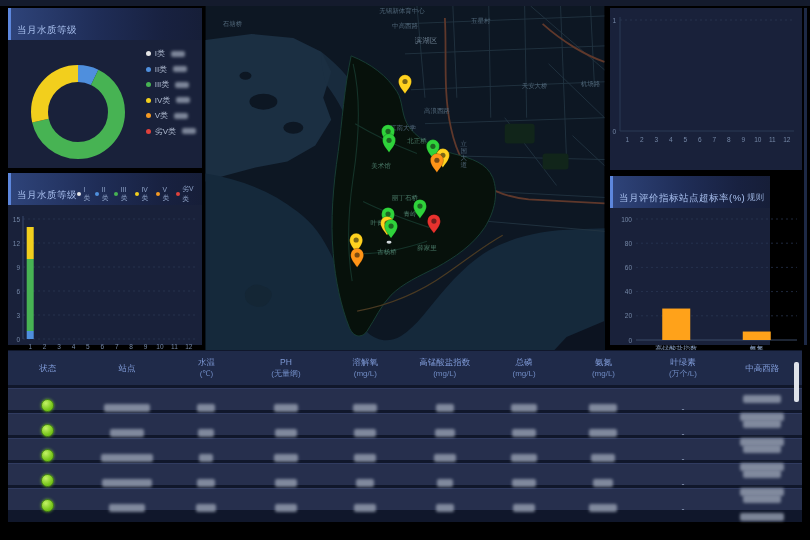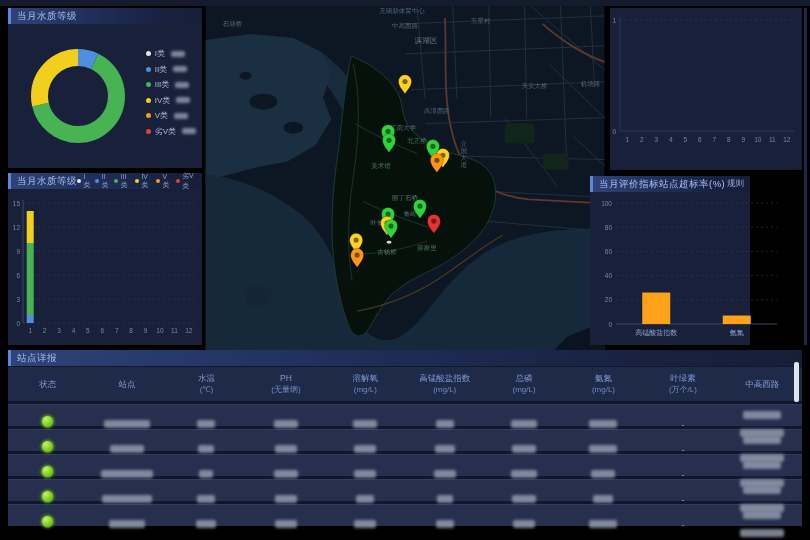--- a/index.html
+++ b/index.html
@@ -1,20 +1,20 @@
 <!DOCTYPE html>
 <html><head>
 <meta charset="utf-8">
 <style>
   html,body{margin:0;padding:0;background:#000;}
   .stage{position:relative;width:810px;height:540px;background:#000;font-family:"Liberation Sans",sans-serif;overflow:hidden;}
   .topstrip{position:absolute;left:0;top:0;width:810px;height:6px;background:#141b2d;}
   .rightstrip{position:absolute;left:804px;top:8px;width:3px;height:337px;background:#1d2946;}
   .panel{position:absolute;background:#19213a;box-sizing:border-box;}
-  .titlebar{height:16px;background:linear-gradient(90deg,#2e4379,#1f2d57 45%,#182140 80%,#161e38);border-left:3px solid #5d87dd;display:flex;align-items:center;padding:0 6px;box-sizing:border-box;}
+  .titlebar{height:16px;background:linear-gradient(90deg,#2e4379,#1f2d57 45%,#182140 80%,#161e38);border-left:3px solid #5d87dd;display:flex;align-items:flex-start;padding:16px 6px;box-sizing:border-box;}
   .titlebar .t{font-size:9.5px;color:#a9c0ef;letter-spacing:.5px;white-space:nowrap;}
   .corner{margin-left:auto;font-size:8.5px;color:#93a9d4;}
   svg{display:block;}
   
   .lg-col{position:absolute;right:4px;top:40px;display:flex;flex-direction:column;gap:4.5px;}
   .lg-item{display:flex;align-items:center;gap:4px;height:11px;}
   .lg-dot{width:5px;height:5px;border-radius:50%;display:inline-block;flex:none;}
   .lg-lb{font-size:8px;color:#aeb9cf;}
   .lg-row{margin-left:auto;display:flex;gap:5px;align-items:center;}
   .lg-row .lg-item{height:10px;gap:2.5px;}
@@ -287,21 +287,21 @@
         <text x="89.75" y="134" text-anchor="middle" font-size="6.5" fill="#7487a6" font-family="&quot;Liberation Sans&quot;,sans-serif">6</text>
         <text x="104.25" y="134" text-anchor="middle" font-size="6.5" fill="#7487a6" font-family="&quot;Liberation Sans&quot;,sans-serif">7</text>
         <text x="118.75" y="134" text-anchor="middle" font-size="6.5" fill="#7487a6" font-family="&quot;Liberation Sans&quot;,sans-serif">8</text>
         <text x="133.25" y="134" text-anchor="middle" font-size="6.5" fill="#7487a6" font-family="&quot;Liberation Sans&quot;,sans-serif">9</text>
         <text x="147.75" y="134" text-anchor="middle" font-size="6.5" fill="#7487a6" font-family="&quot;Liberation Sans&quot;,sans-serif">10</text>
         <text x="162.25" y="134" text-anchor="middle" font-size="6.5" fill="#7487a6" font-family="&quot;Liberation Sans&quot;,sans-serif">11</text>
         <text x="176.75" y="134" text-anchor="middle" font-size="6.5" fill="#7487a6" font-family="&quot;Liberation Sans&quot;,sans-serif">12</text>
       </svg>
   </div>
 
-  <div class="panel" id="p-d" style="left:590px;top:176px;width:160px;height:169px;">
+  <div class="panel" id="p-d" style="left:610px;top:176px;width:160px;height:169px;">
     <div class="titlebar">
       <span class="t">当月评价指标站点超标率(%)</span>
       <span class="corner">规则</span>
     </div>
     <svg id="rate-svg" width="192" height="153">
         <text x="22" y="134.5" text-anchor="end" font-size="6.5" fill="#7487a6" font-family="&quot;Liberation Sans&quot;,sans-serif">0</text>
         <line x1="26" y1="107.8" x2="187" y2="107.8" stroke="#2b3a57" stroke-width="0.7" stroke-dasharray="2 3"></line>
         <text x="22" y="110.3" text-anchor="end" font-size="6.5" fill="#7487a6" font-family="&quot;Liberation Sans&quot;,sans-serif">20</text>
         <line x1="26" y1="83.6" x2="187" y2="83.6" stroke="#2b3a57" stroke-width="0.7" stroke-dasharray="2 3"></line>
         <text x="22" y="86.1" text-anchor="end" font-size="6.5" fill="#7487a6" font-family="&quot;Liberation Sans&quot;,sans-serif">40</text>
@@ -313,23 +313,20 @@
         <text x="22" y="13.5" text-anchor="end" font-size="6.5" fill="#7487a6" font-family="&quot;Liberation Sans&quot;,sans-serif">100</text>
         <line x1="26" y1="132" x2="187" y2="132" stroke="#3a4a66" stroke-width="1"></line>
         <rect x="52.25" y="100.53999999999999" width="28" height="31.46" fill="#ffa21a"></rect>
         <text x="66.25" y="143" text-anchor="middle" font-size="7" fill="#8ca3c8" font-family="&quot;Liberation Sans&quot;,sans-serif">高锰酸盐指数</text>
         <rect x="132.75" y="123.53" width="28" height="8.47" fill="#ffa21a"></rect>
         <text x="146.75" y="143" text-anchor="middle" font-size="7" fill="#8ca3c8" font-family="&quot;Liberation Sans&quot;,sans-serif">氨氮</text>
       </svg>
   </div>
 
   <div class="panel" id="table-panel" style="left:8px;top:350px;width:794px;height:172px;">
-    <div class="titlebar">
-      <span class="t">站点详报</span>
-    </div>
     <div class="thead">
       <div class="th">
           <span class="l1">状态</span>
           <span class="l2"></span>
         </div>
       <div class="th">
           <span class="l1">站点</span>
           <span class="l2"></span>
         </div>
       <div class="th">

